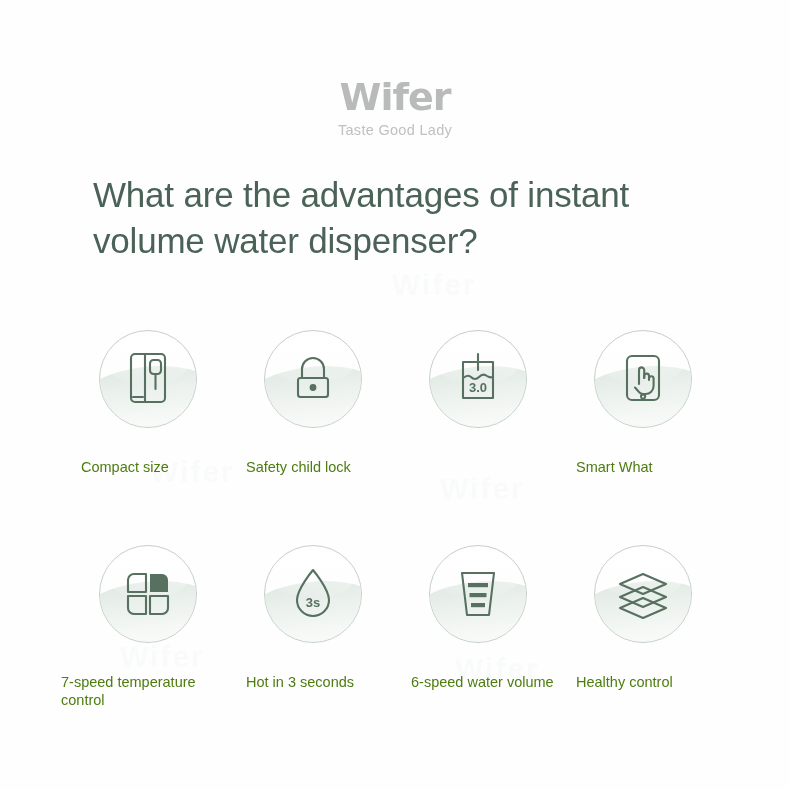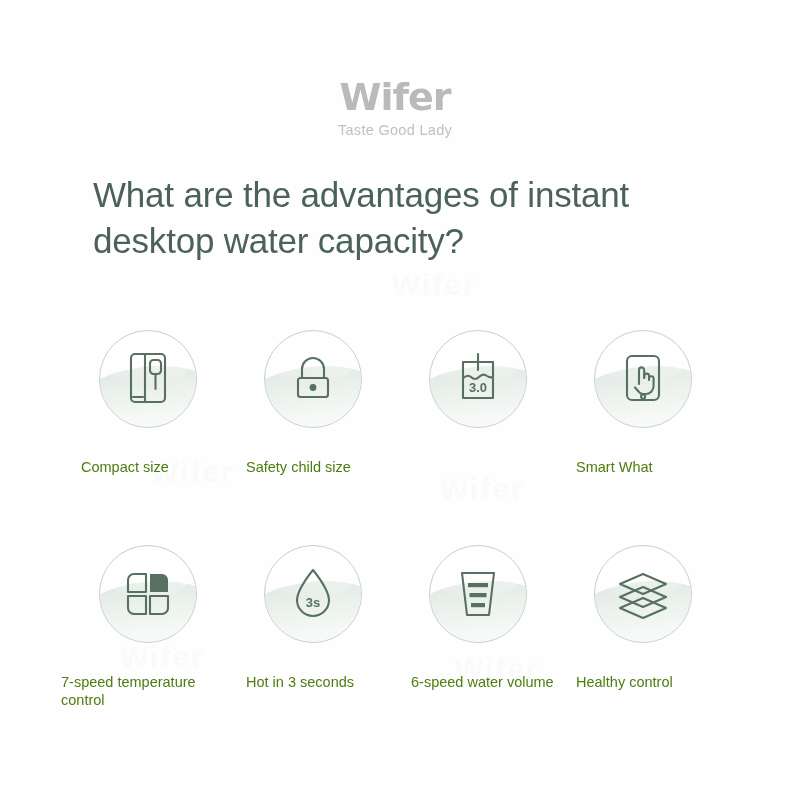--- a/index.html
+++ b/index.html
@@ -200,21 +200,21 @@
     <div class="watermark wm4">Wifer</div>
     <div class="watermark wm5">Wifer</div>
     <div class="watermark wm6">Wifer</div>
   </div>
 
   <div class="brand">
     <div class="brand-logo">Wifer</div>
     <div class="brand-tagline">Taste Good Lady</div>
   </div>
 
-  <div class="headline">What are the advantages of instant desktop water capacity?</div>
+  <div class="headline">What are the advantages of instant volume water dispenser?</div>
 
   <div class="features">
 
     <div class="feat-row row1">
 
       <div class="feat-cell">
         <div class="feat-circle">
           <div class="feat-icon">
             <svg width="44" height="56" viewBox="0 0 44 56">
               <rect class="stroke" x="5" y="3" width="34" height="48" rx="4"></rect>
@@ -231,21 +231,21 @@
       <div class="feat-cell">
         <div class="feat-circle">
           <div class="feat-icon">
             <svg width="48" height="50" viewBox="0 0 48 50">
               <path class="stroke" d="M13 24 V15 a11 11 0 0 1 22 0 V24"></path>
               <rect class="stroke" x="9" y="24" width="30" height="19" rx="2.5"></rect>
               <circle class="fillsolid" cx="24" cy="33.5" r="3.4"></circle>
             </svg>
           </div>
         </div>
-        <div class="feat-label">Safety child size</div>
+        <div class="feat-label">Safety child lock</div>
       </div>
 
       <div class="feat-cell">
         <div class="feat-circle">
           <div class="feat-icon">
             <svg width="48" height="54" viewBox="0 0 48 54">
               <rect class="stroke" x="9" y="10" width="30" height="36"></rect>
               <line class="stroke" x1="24" y1="2" x2="24" y2="18"></line>
               <line class="stroke" x1="16" y1="10" x2="32" y2="10"></line>
               <path class="stroke" d="M9 26 q5 -4 8 -1 q4 4 8 0 q4 -4 8 -1 q3 2 6 1"></path>

